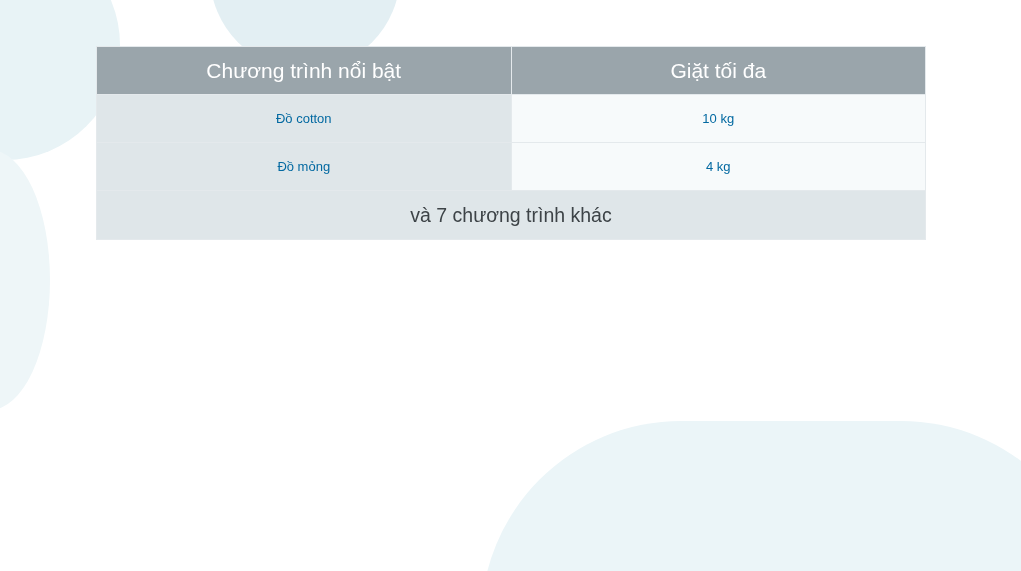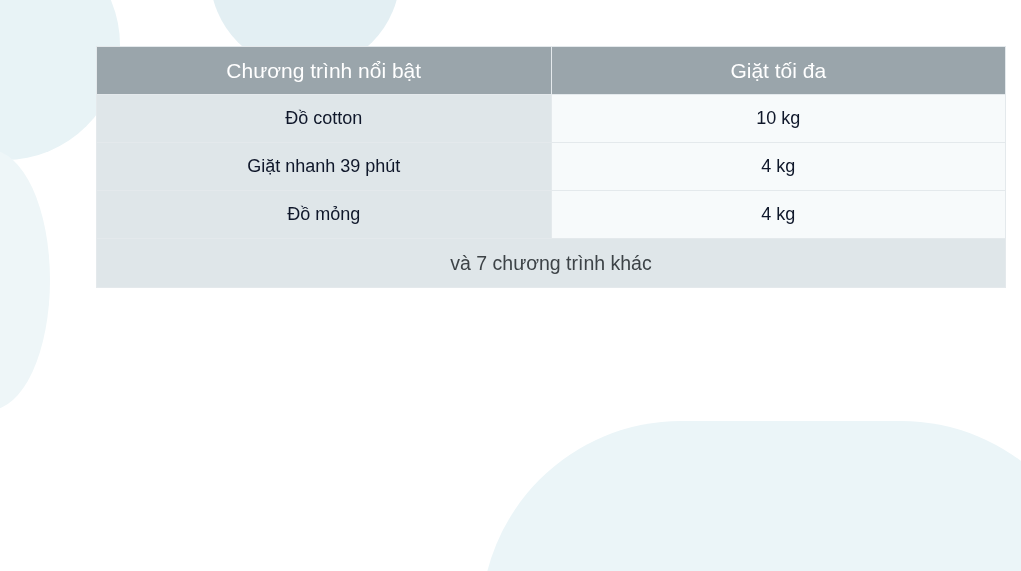--- a/index.html
+++ b/index.html
@@ -49,21 +49,21 @@
     height: 260px;
     left: -70px;
     top: 150px;
     background: #eef6f8;
   }
 
   .table-wrap {
     position: absolute;
     left: 96px;
     top: 46px;
-    width: 910px;
+    width: 830px;
   }
 
   table.spec-table {
     border-collapse: collapse;
     width: 100%;
     table-layout: fixed;
   }
 
   table.spec-table th,
   table.spec-table td {
@@ -80,22 +80,22 @@
     color: #ffffff;
     font-size: 21px;
     height: 56px;
     border: 1px solid #9aa5ab;
   }
   thead th.col-right {
     border-left: 1px solid #b4bcc1;
   }
 
   tbody td {
-    font-size: 18px;
-    color: #0f172a;
+    font-size: 13px;
+    color: #0369a1;
   }
   tbody tr td.col-left {
     background: #dfe6e9;
   }
   tbody tr td.col-right {
     background: #f7fafb;
     text-align: center;
   }
   tbody tr.footer-row td {
     background: #dfe6e9;
@@ -119,24 +119,20 @@
         <th class="col-left">Chương trình nổi bật</th>
         <th class="col-right">Giặt tối đa</th>
       </tr>
     </thead>
     <tbody>
       <tr>
         <td class="col-left">Đồ cotton</td>
         <td class="col-right">10 kg</td>
       </tr>
       <tr>
-        <td class="col-left">Giặt nhanh 39 phút</td>
-        <td class="col-right">4 kg</td>
-      </tr>
-      <tr>
         <td class="col-left">Đồ mỏng</td>
         <td class="col-right">4 kg</td>
       </tr>
       <tr class="footer-row">
         <td colspan="2">và 7 chương trình khác</td>
       </tr>
     </tbody>
   </table>
 </div>
 

